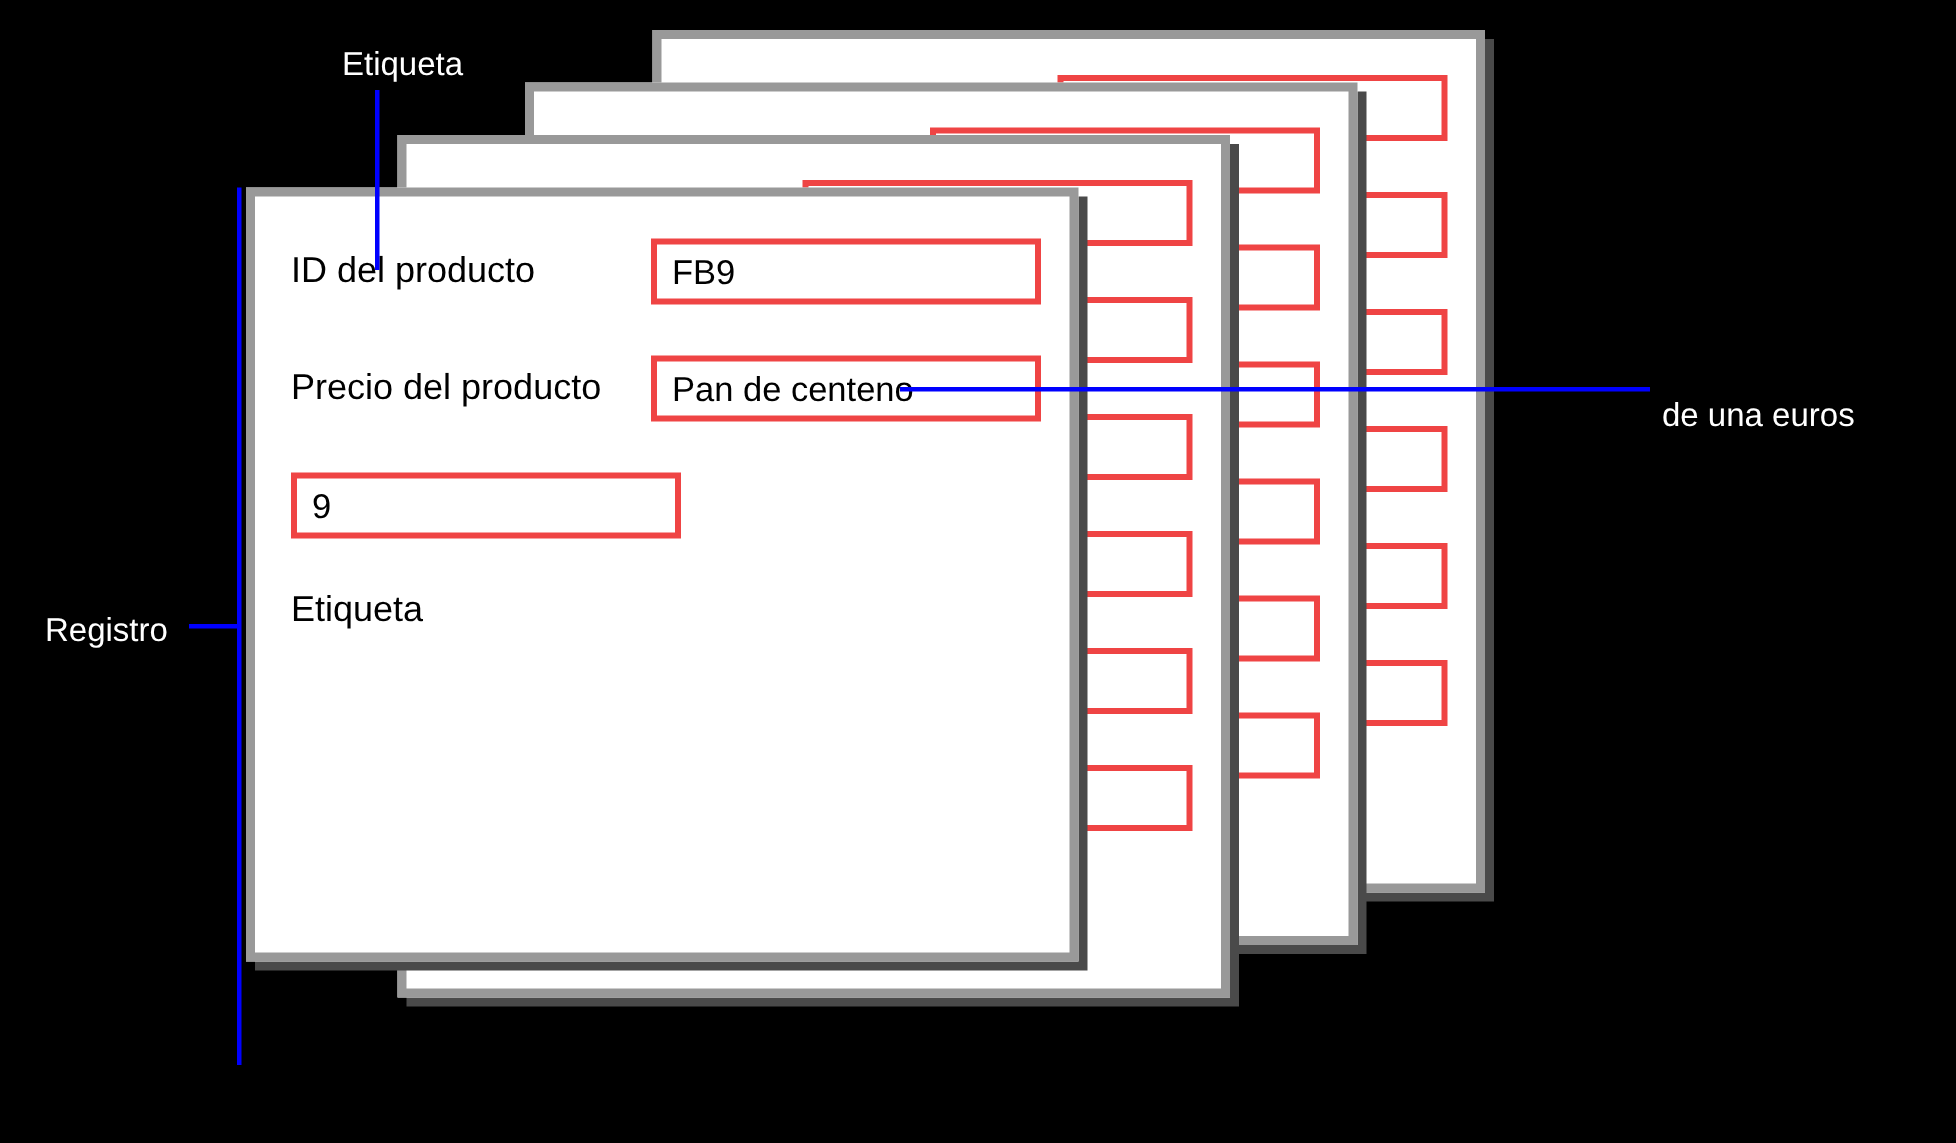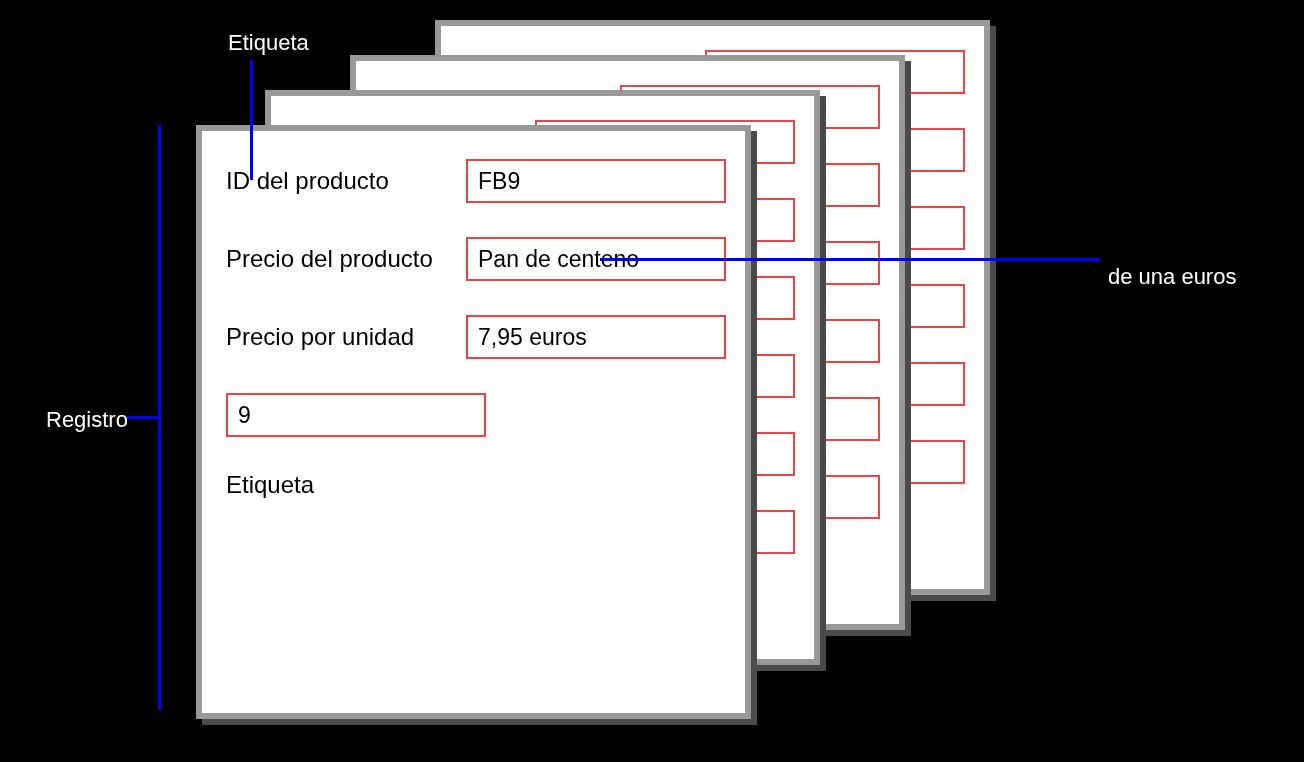--- a/index.html
+++ b/index.html
@@ -29,21 +29,21 @@
     margin-bottom: 34px;
   }
   .label {
     width: 240px;
     font-size: 24px;
     color: #000000;
   }
   .value-box {
     width: 260px;
     height: 44px;
-    border: 2px solid #ef4444;
+    border: 4px solid #ef4444;
     padding: 6px 10px;
     font-size: 23px;
     color: #000000;
     display: flex;
     align-items: center;
     background: #ffffff;
   }
   .back-card .row .label { visibility: hidden; }
   .back-card .row .value-box { color: transparent; }
 
@@ -137,53 +137,49 @@
     <div class="row">
         <span class="label"></span>
         <span class="value-box"></span>
       </div>
     <div class="row">
         <span class="label"></span>
         <span class="value-box"></span>
       </div>
   </div>
 
-  <div class="card" id="front-card" style="left:196px; top:125px; width:555px; height:594px; padding:28px 16px 12px 24px;">
+  <div class="card" id="front-card" style="left:164px; top:125px; width:555px; height:516px; padding:28px 16px 12px 24px;">
 
     <div class="row">
       <span class="label">ID del producto</span>
       <span class="value-box">FB9</span>
     </div>
 
     <div class="row">
       <span class="label">Precio del producto</span>
       <span class="value-box">Pan de centeno</span>
     </div>
 
 
-    <div class="row">
-      <span class="label">Precio por unidad</span>
-      <span class="value-box">7,95 euros</span>
-    </div>
 
     <div class="row">
       <span class="value-box">9</span>
     </div>
 
     <div class="row">
       <span class="label">Etiqueta</span>
     </div>
   </div>
 
   <div class="callout-line" style="left:250px; top:60px; width:3px; height:120px;"></div>
   <div class="callout-text" style="left:228px; top:28px;">Etiqueta</div>
 
   <div class="callout-line" style="left:158px; top:125px; width:3px; height:585px;"></div>
   <div class="callout-line" style="left:126px; top:416px; width:34px; height:3px;"></div>
-  <div class="callout-text" style="left:46px; top:405px;">Registro</div>
+  <div class="callout-text" style="left:30px; top:405px;">Registro</div>
 
   <div class="callout-line" style="left:600px; top:258px; width:500px; height:3px;"></div>
   <div class="callout-text" style="left:1108px; top:232px;">
     <br>
     <span>de una euros</span>
   </div>
 
 </div>
 
 </body></html>

